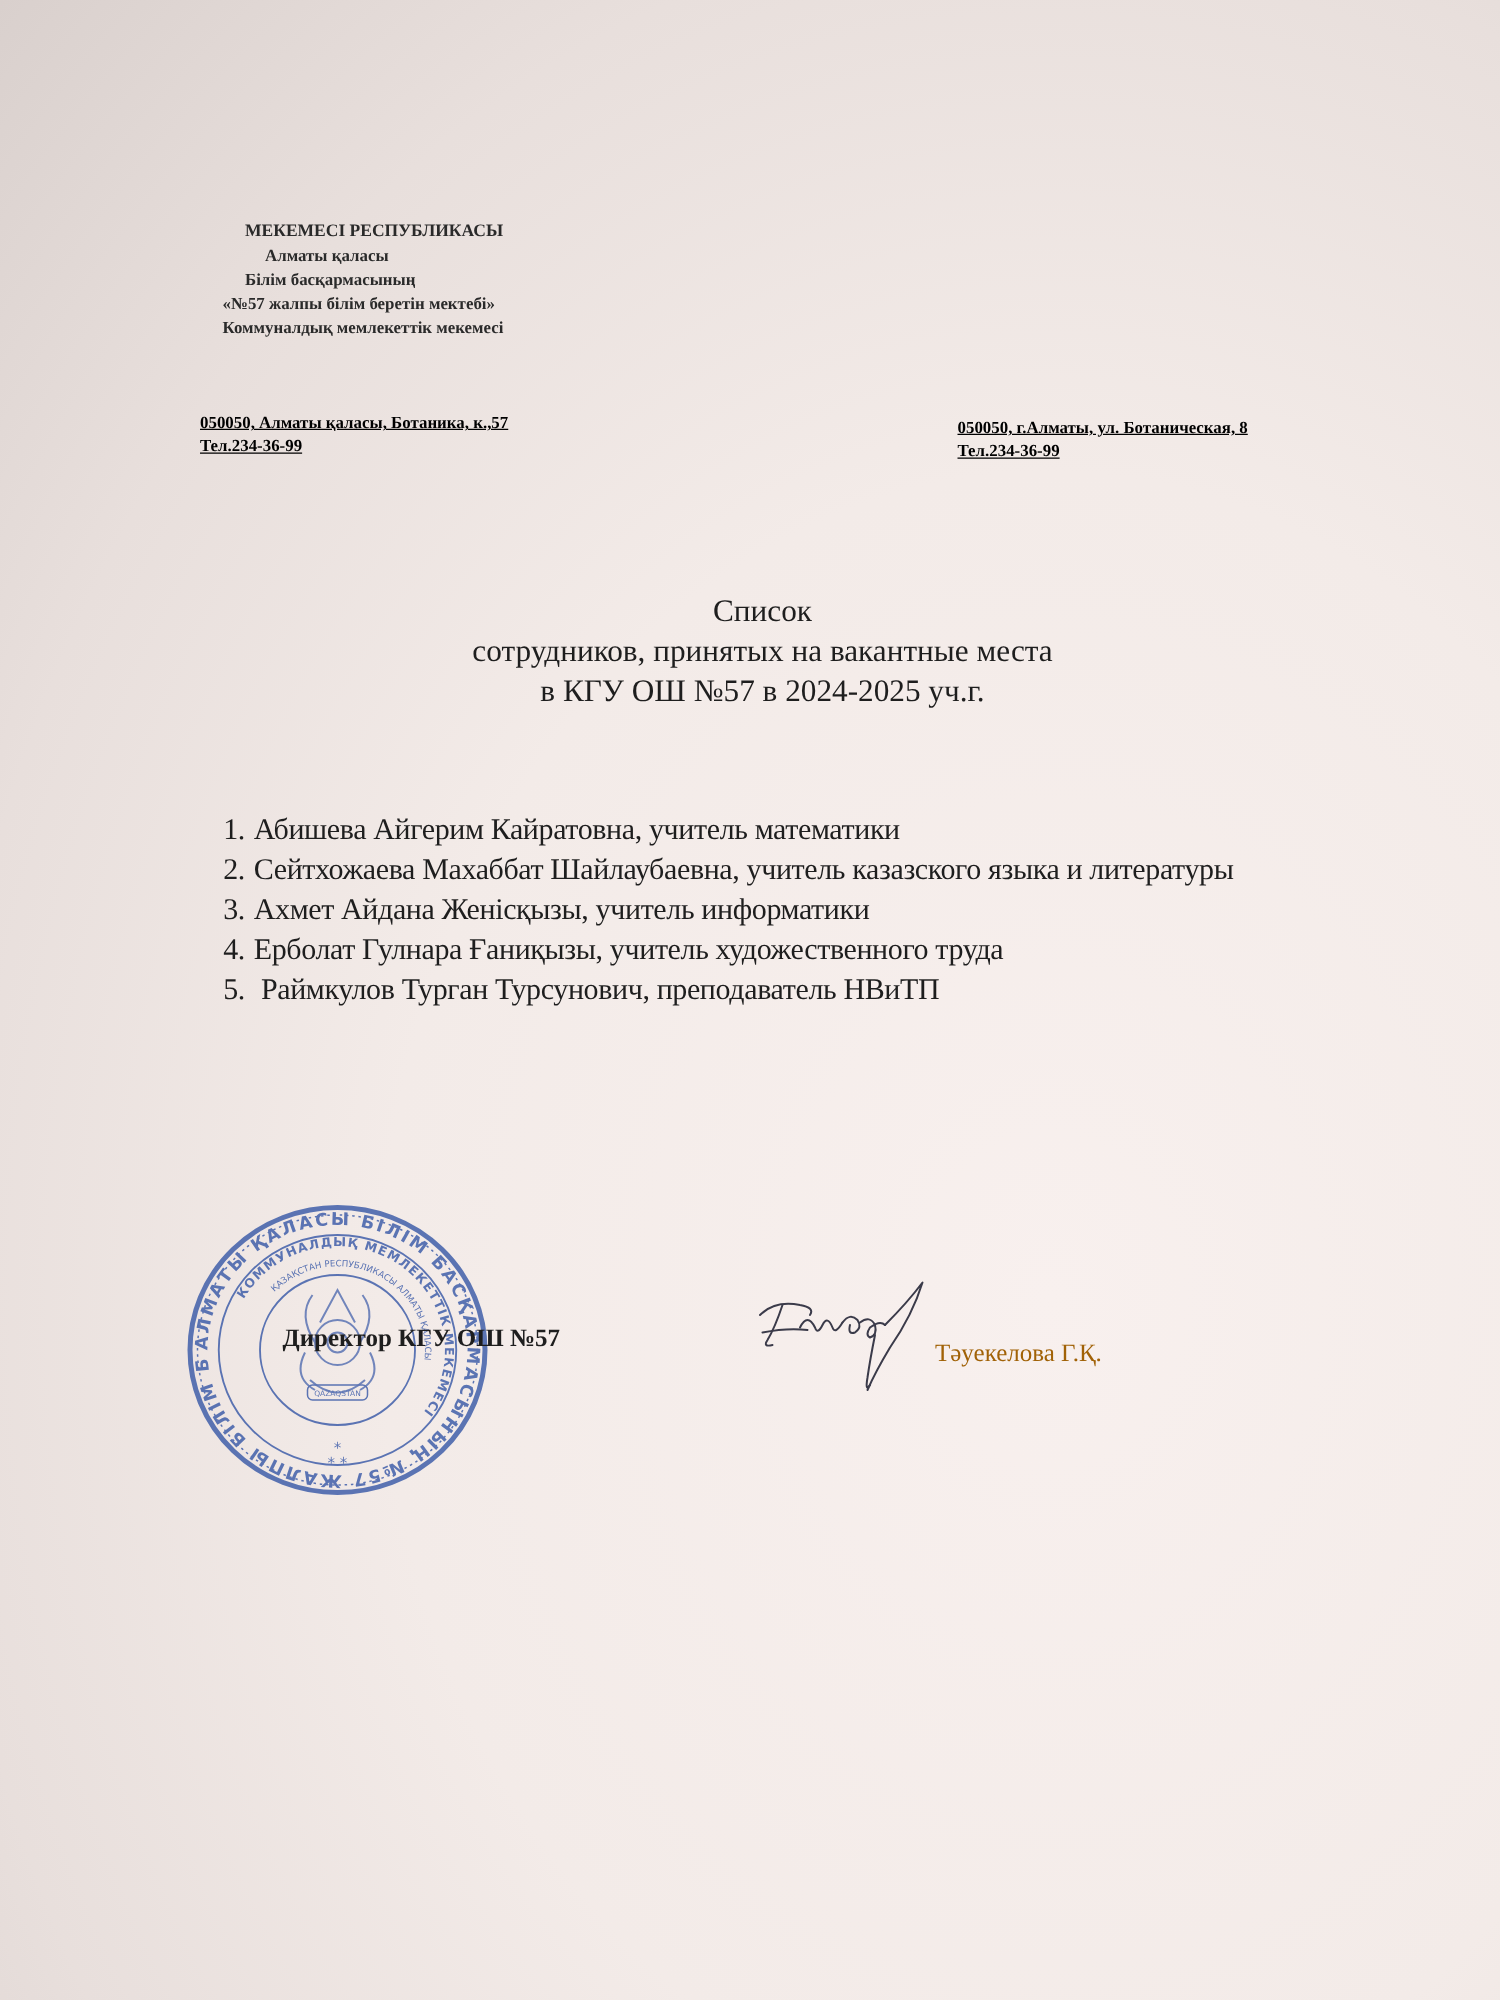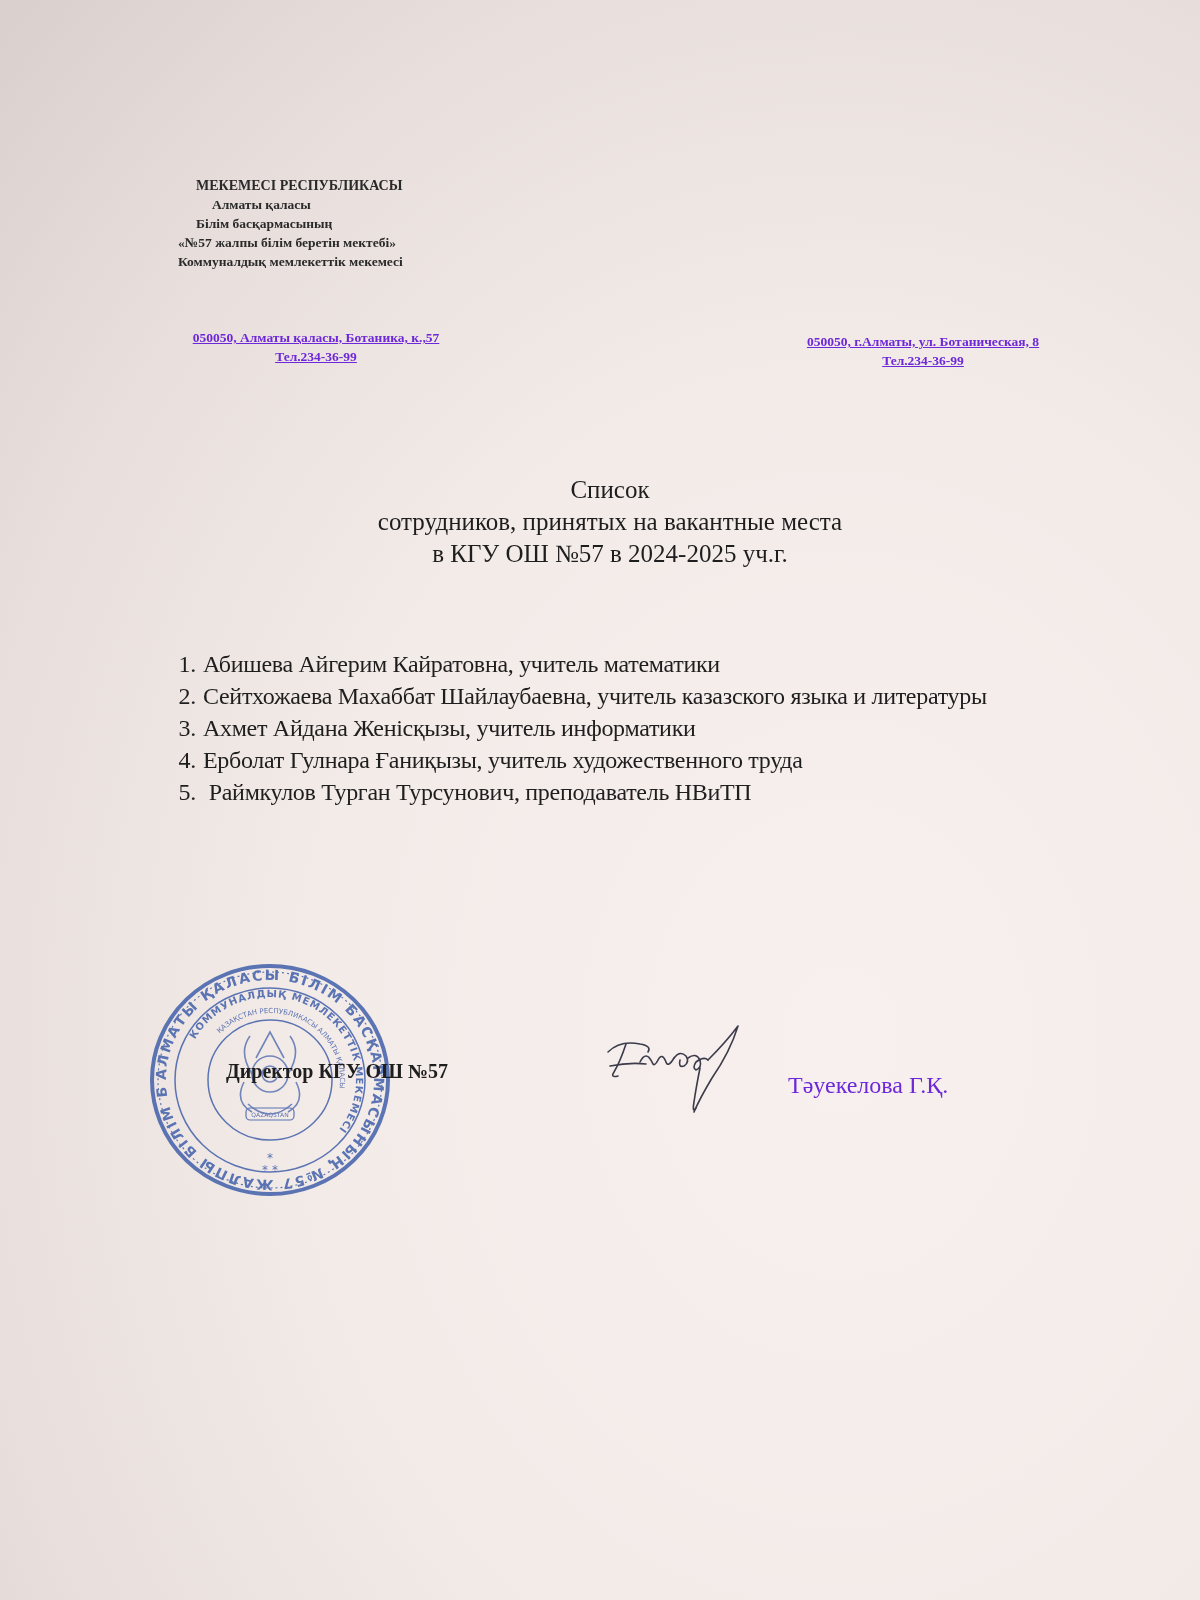--- a/index.html
+++ b/index.html
@@ -30,22 +30,21 @@
     }
     .lh-left { left: 160px; top: 176px; width: 330px; }
     .lh-right { left: 770px; top: 182px; width: 340px; }
     .lh .line { position: relative; white-space: nowrap; display: block; }
     .lh .title { font-size: 14px; }
     .addr {
       position: absolute;
       font-weight: bold;
       font-size: 13.5px;
       line-height: 19px;
-      color: #6d28d9;
-      text-align: center;
+      color: #000000;
     }
     .addr span { display: block; text-decoration: underline; white-space: nowrap; }
     .addr-left { left: 160px; top: 328px; width: 312px; }
     .addr-right { left: 766px; top: 332px; width: 314px; }
 
     
     .doc-title {
       position: absolute;
       left: 300px;
       top: 474px;
@@ -106,24 +105,24 @@
     .signature {
       position: absolute;
       left: 600px;
       top: 1022px;
       width: 160px;
       height: 100px;
       z-index: 3;
     }
     .director-name {
       position: absolute;
-      left: 788px;
+      left: 748px;
       top: 1072px;
-      font-size: 24px;
-      color: #6d28d9;
+      font-size: 20px;
+      color: #a16207;
       white-space: nowrap;
       z-index: 3;
     }
   </style>
 </head>
 <body>
 
 <div class="page">
 
   <div class="lh lh-left">

